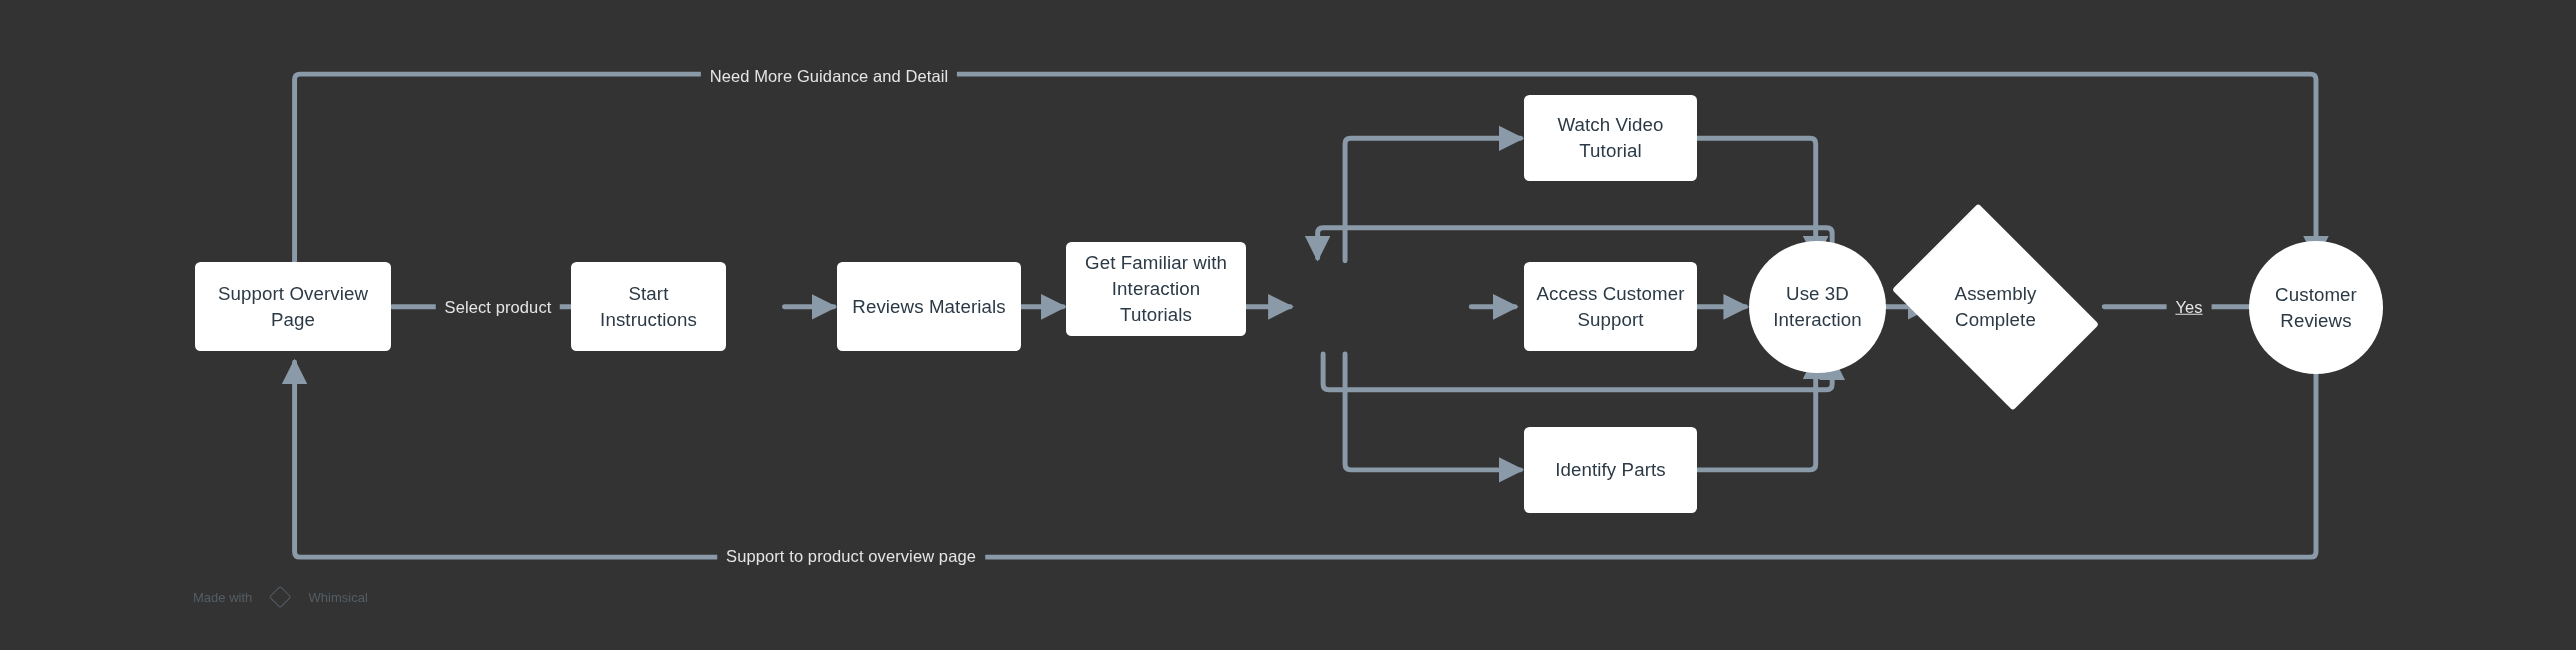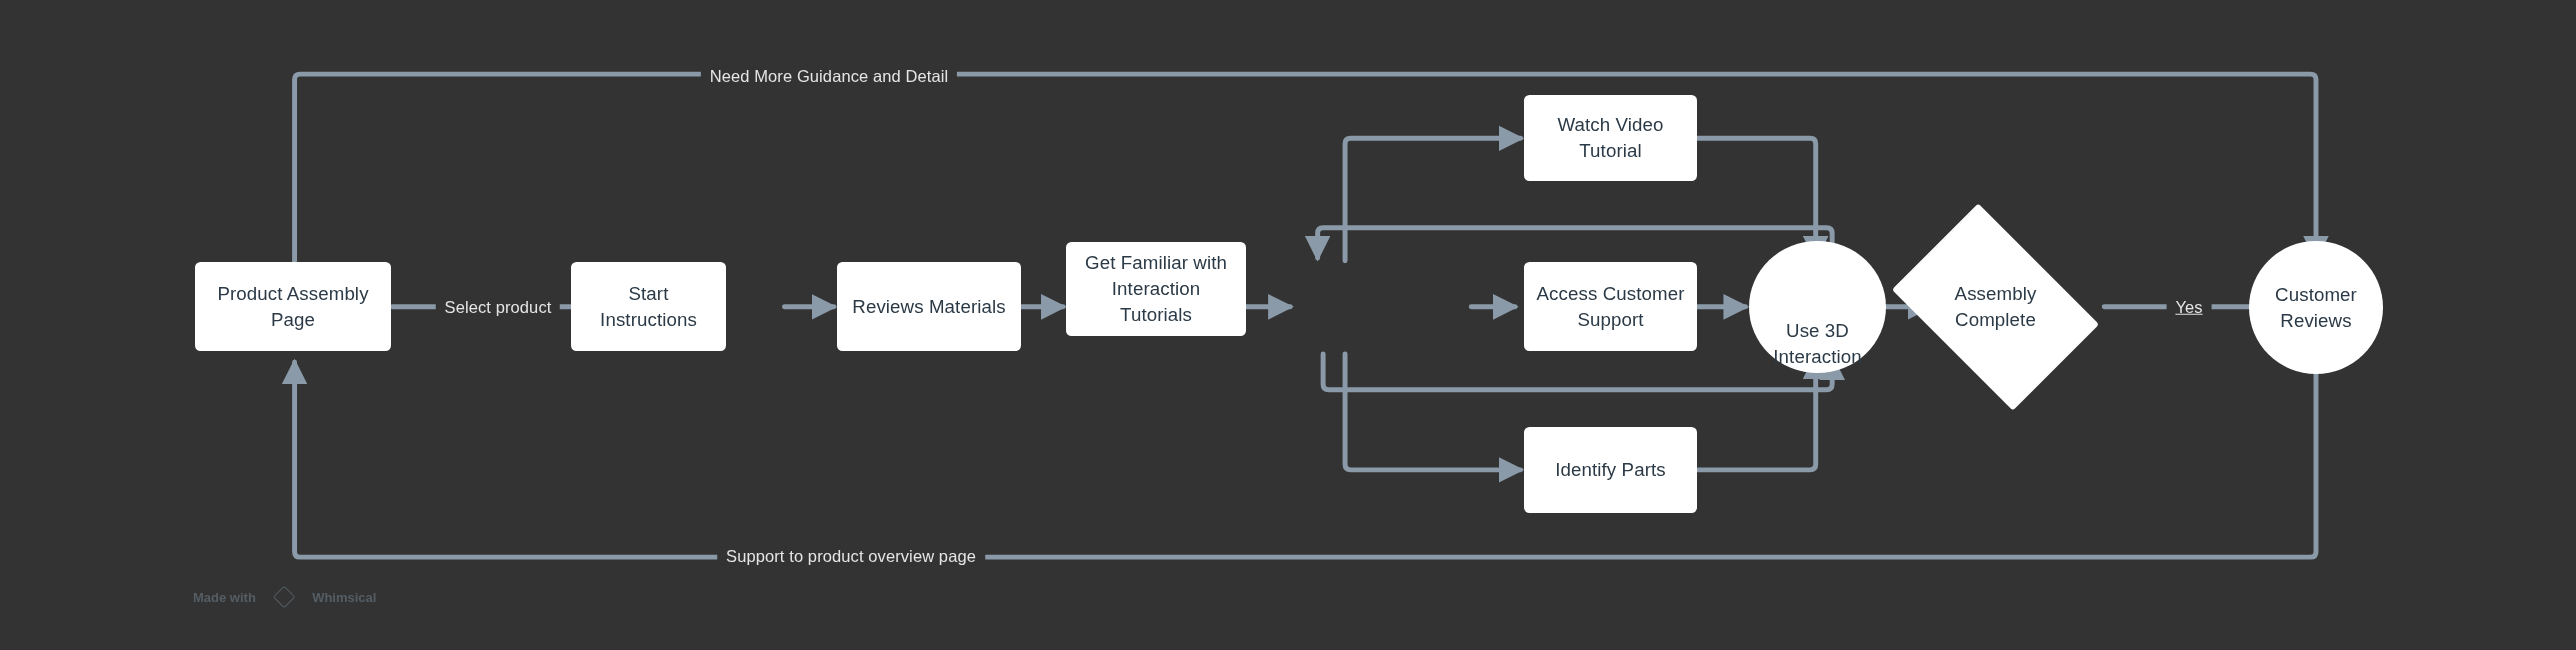--- a/index.html
+++ b/index.html
@@ -87,21 +87,20 @@
     position: absolute;
     left: 193px;
     top: 589px;
     display: flex;
     align-items: center;
     gap: 20px;
     color: #6f7f8c;
     font-size: 13px;
     opacity: 0.55;
     z-index: 5;
-    font-weight: bold;
   }
   .watermark .wm-mark {
     display: inline-block;
     width: 14.3px;
     height: 14.3px;
     transform: rotate(45deg);
     border: 1.6px solid #6f7f8c;
     border-radius: 2.2px;
   }
 </style>
@@ -146,21 +145,21 @@
 
       <path d="M 3836 559 L 4148 559" marker-end="url(#arrow)"></path>
 
       <path d="M 537 478 L 537 145 Q 537 135 547 135 L 4212 135 Q 4222 135 4222 145 L 4222 470" marker-end="url(#arrow)"></path>
 
       <path d="M 4222 652 L 4222 1005 Q 4222 1015 4212 1015 L 547 1015 Q 537 1015 537 1005 L 537 660" marker-end="url(#arrow)"></path>
     </g>
   </svg>
 
   <div class="node rect" style="left:195px; top:262px; width:196px; height:89px;">
-    <span class="node-label">Product Assembly
+    <span class="node-label">Support Overview
 Page</span>
   </div>
 
   <div class="node rect" style="left:571px; top:262px; width:155px; height:89px;text-align:center;">
     <span class="node-label">Start Instructions</span>
   </div>
 
   <div class="node rect" style="left:837px; top:262px; width:184px; height:89px;">
     <span class="node-label">Reviews Materials</span>
   </div>
@@ -179,21 +178,21 @@
 
   <div class="node rect" style="left:1524px; top:427px; width:173px; height:86px;">
     <span class="node-label">Identify Parts</span>
   </div>
 
   <div class="node rect" style="left:1524px; top:262px; width:173px; height:89px;">
     <span class="node-label">Access Customer
 Support</span>
   </div>
 
-  <div class="node circle" style="left:1749px; top:241px; width:137px; height:132px;align-items:flex-end;">
+  <div class="node circle" style="left:1749px; top:241px; width:137px; height:132px;">
     <span class="node-label">Use 3D
 Interaction</span>
   </div>
 
   <div class="node diamond" style="left:1910px; top:246px; width:171px; height:122px;">
     <div class="diamond-shape"></div>
     <span class="node-label diamond-label">Assembly
 Complete</span>
   </div>
 

